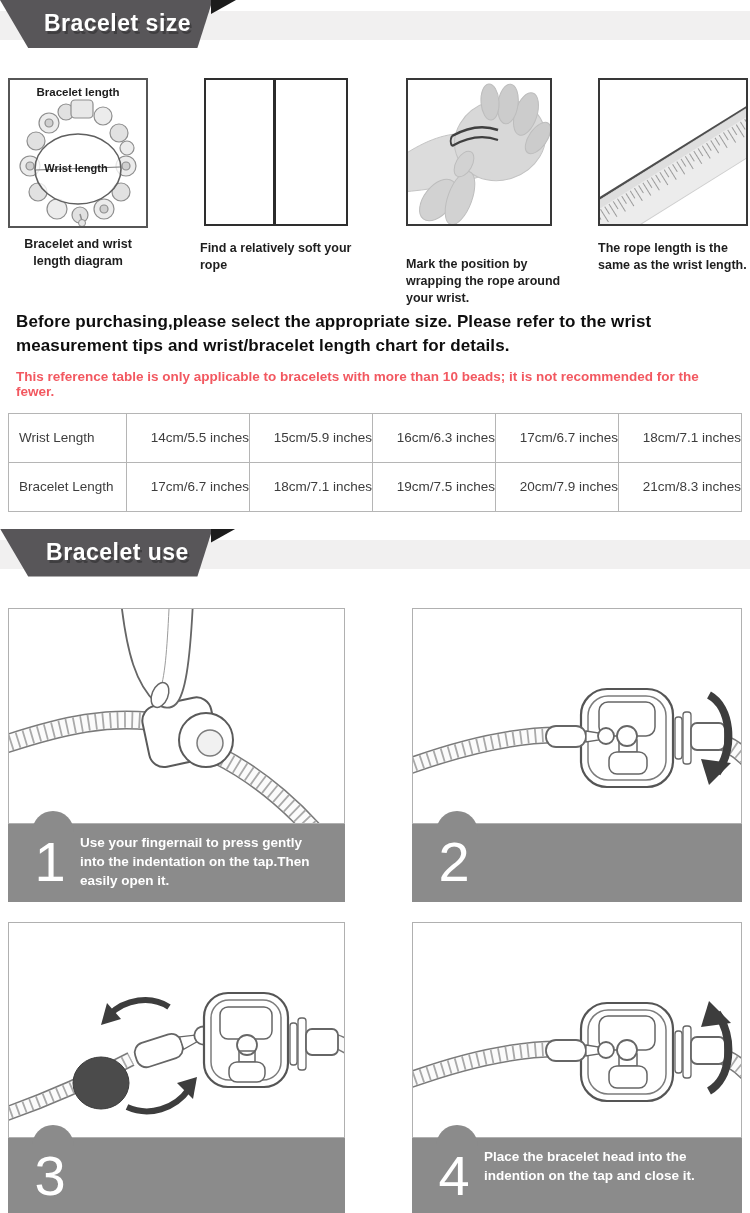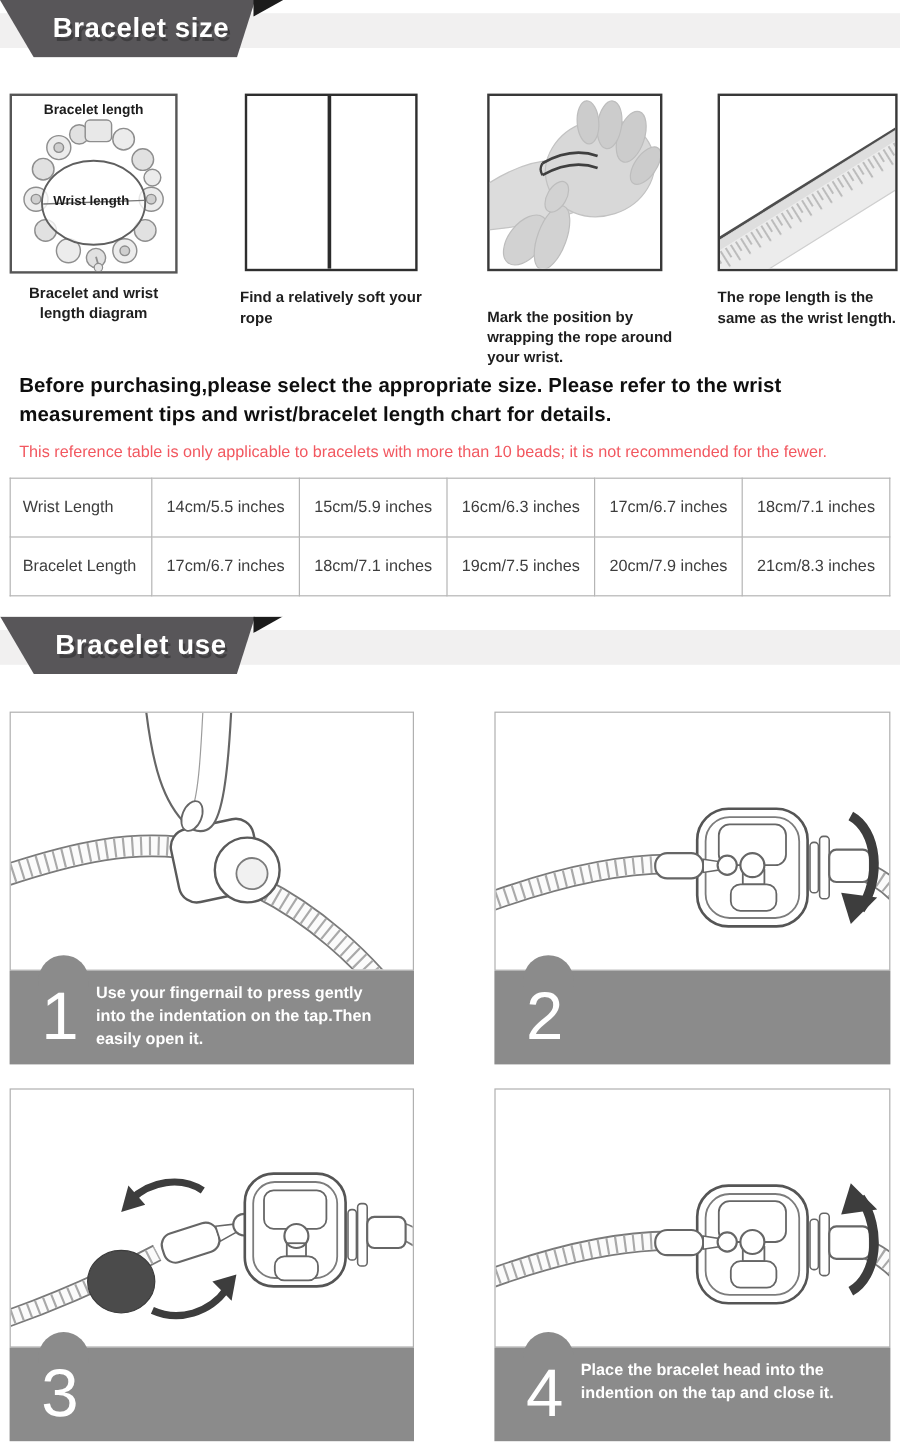--- a/index.html
+++ b/index.html
@@ -31,25 +31,25 @@
   #fig3-cap { left:406px; top:186px; width:160px;margin-top:20px; }
   #fig4-box { left:598px; top:28px; width:150px; height:148px; border:2px solid #383838; }
   #fig4-cap { left:598px; top:190px; width:158px; }
   .fig-label { position:absolute; font-weight:bold; color:#1c1c1c; }
   .lbl-top { top:6px; left:0; right:0; text-align:center; font-size:11.5px; }
   .lbl-inner { top:82px; left:0; right:4px; text-align:center; font-size:11px; }
   .rope-line { position:absolute; left:48%; top:0; width:3px; height:100%; background:#2b2b2b; }
 
   
   .intro { margin:24px 16px 0 16px; font-size:17px; font-weight:bold; color:#0e0e0e; line-height:1.4; letter-spacing:.1px; }
-  .note { margin:11px 16px 0 16px; font-size:13.5px; font-weight:normal; color:var(--red_note,#f25860); }
+  .note { margin:11px 16px 0 16px; font-size:13.5px; font-weight:bold; color:var(--red_note,#f25860); }
 
   
   .size-table { margin:14px 8px 0 8px; width:734px; border-collapse:collapse; table-layout:fixed; }
-  .size-table td { border:1px solid var(--table_border,#b5b5b5); height:49px; font-size:13.5px; color:#3d3d3d; text-align:center; }
+  .size-table td { border:1px solid var(--table_border,#b5b5b5); height:49px; font-size:13.5px; color:#3d3d3d; text-align:right; }
   .size-table td.rowlabel { text-align:left; padding-left:10px; width:118px; }
 
   
   .ribbon-row.second { margin-top:17px; }
   .steps-grid { margin-top:29px; }
   .steps-row { display:flex; margin:0 8px 20px 8px; justify-content:space-between; }
   .panel { width:337px; }
   .panel.right { width:330px; }
   .panel-img { height:216px; border:1px solid #b0b0b0; background:#fff; overflow:hidden; }
   .panel-bar { position:relative; height:78px; background:var(--caption_bar,#8b8b8b); }

